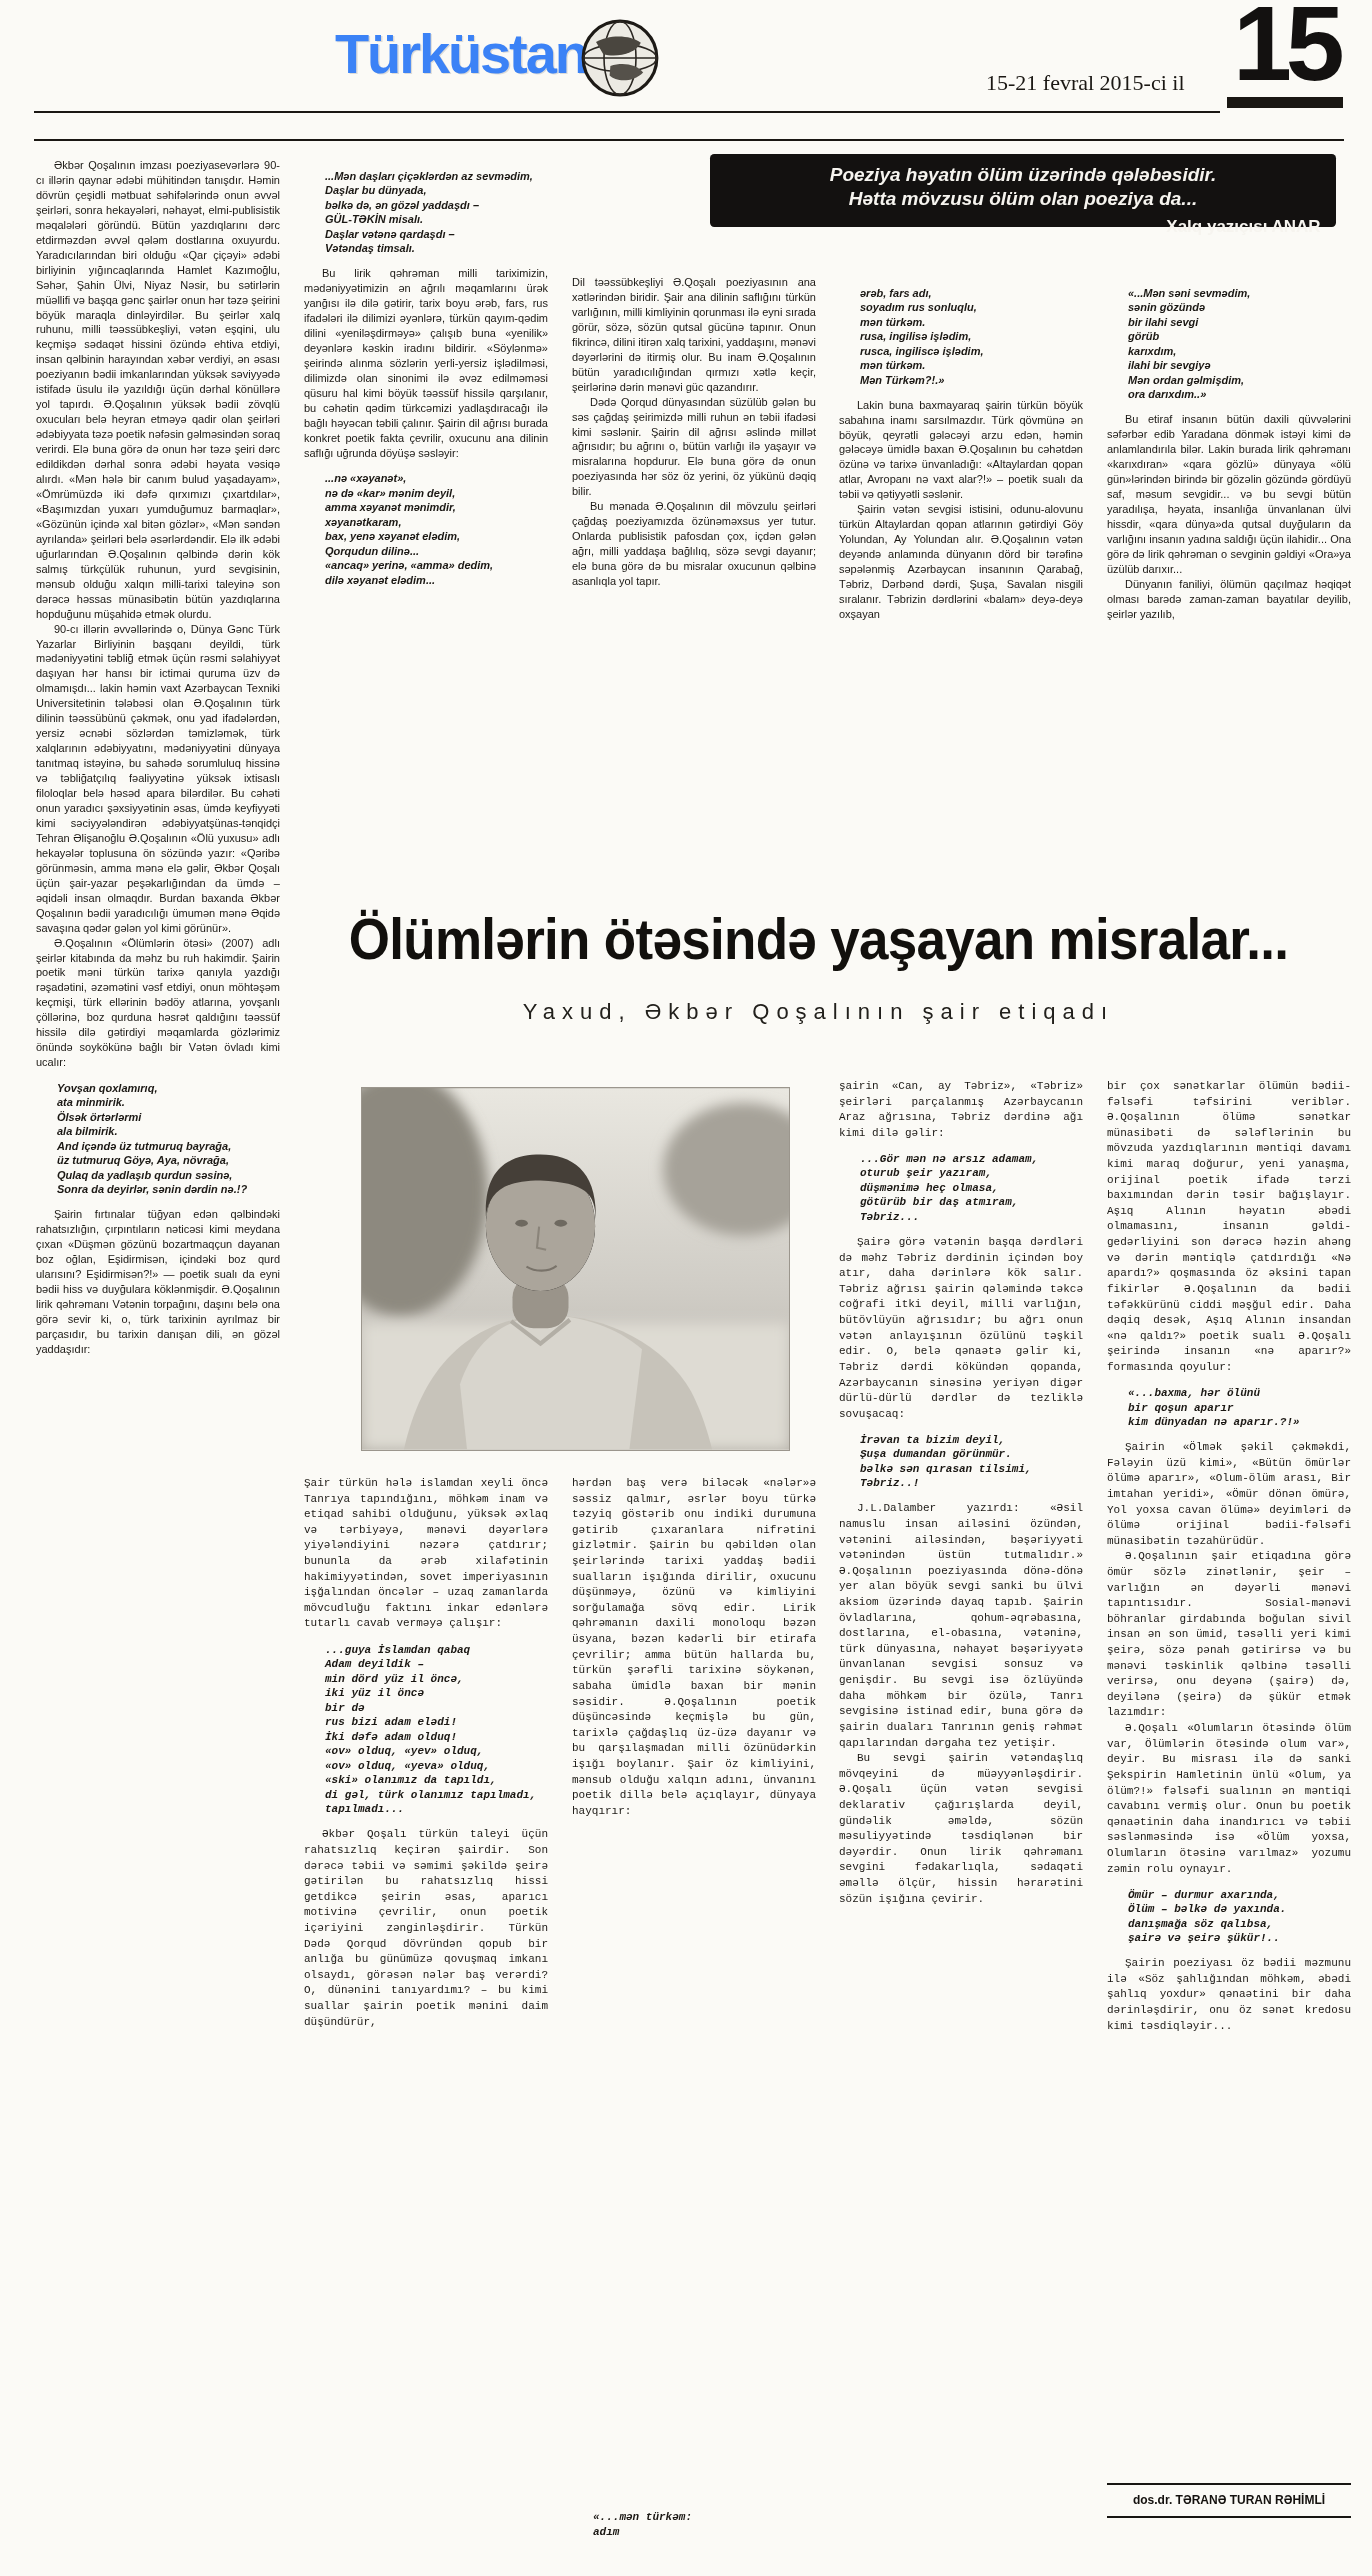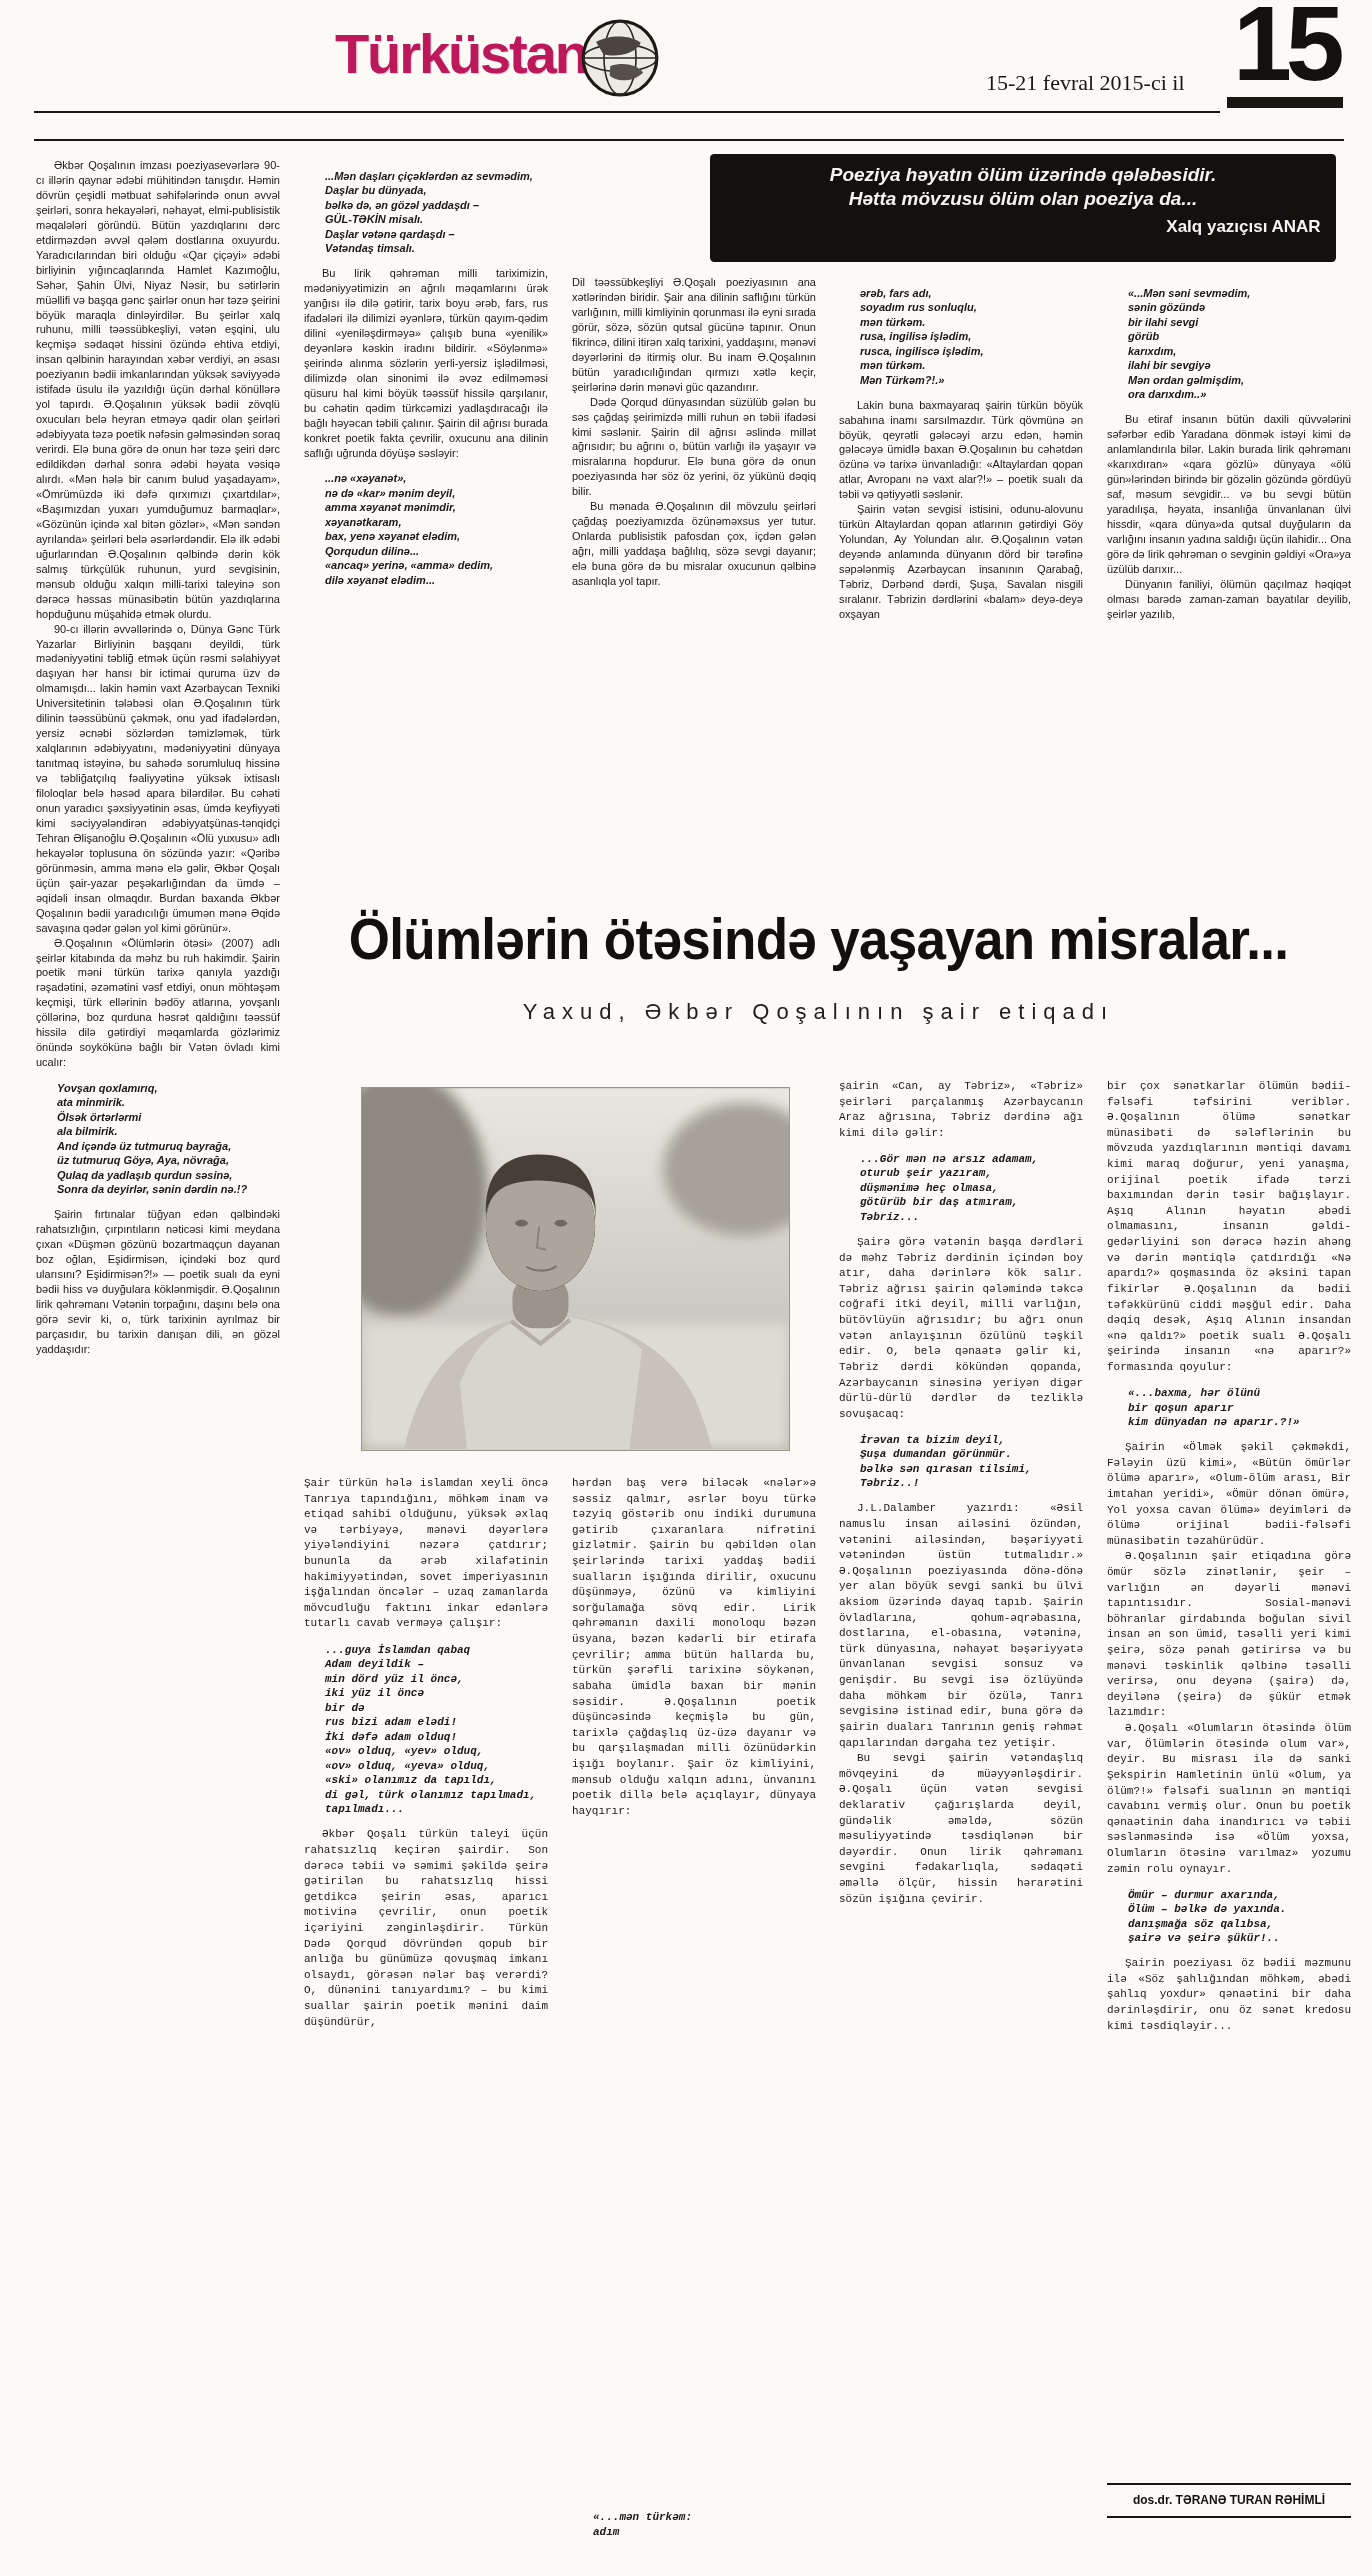--- a/index.html
+++ b/index.html
@@ -5,34 +5,34 @@
 <style>
   * { margin:0; padding:0; box-sizing:border-box; }
   html,body { background:#e9e7e2; }
   body { width:1373px; height:2576px; position:relative; overflow:hidden;
          background:#fbfaf6; color:#171512;
          font-family:"Liberation Sans", sans-serif; }
   .abs { position:absolute; }
 
   
   .masthead { left:335px; top:21px; font-size:56px; font-weight:bold;
-              letter-spacing:-2.1px; color:#be185d;
+              letter-spacing:-2.1px; color:#3b82f6;
               text-shadow:1.4px 1.4px 0 rgba(0,0,0,.12); }
   .globe { left:580px; top:18px; width:80px; height:80px; }
   .issue-date { left:986px; top:70px; font-size:22px;
                 font-family:"Liberation Serif", serif; color:#1a1713; }
   .page-num { left:1233px; top:-17px; font-size:106px; font-weight:bold;
               letter-spacing:-6.3px; color:#131110; }
   .rule { background:#1a1713; }
   .rule-a { left:34px; top:111px; width:1186px; height:2.1px; }
   .bar-15 { left:1227px; top:97px; width:116px; height:11.2px; }
   .rule-b { left:34px; top:139px; width:1310px; height:2.1px; }
 
   
-  .banner { left:710px; top:154px; width:626px; height:108px;
+  .banner { left:710px; top:154px; width:626px; height:73px;
             background:#131110; color:#f6f4ef; border-radius:4.2px;
             padding:9px 15.4px 7px; }
   .banner .bl { font-style:italic; font-weight:bold; font-size:19px;
                 line-height:1.25; text-align:center; }
   .banner .battr { font-size:17px; font-weight:bold; text-align:right;
                    margin-top:6.3px; }
 
   
   .headline { left:301px; top:906px; width:1035px; text-align:center;
               font-size:53px; font-weight:bold; letter-spacing:-0.7px;

